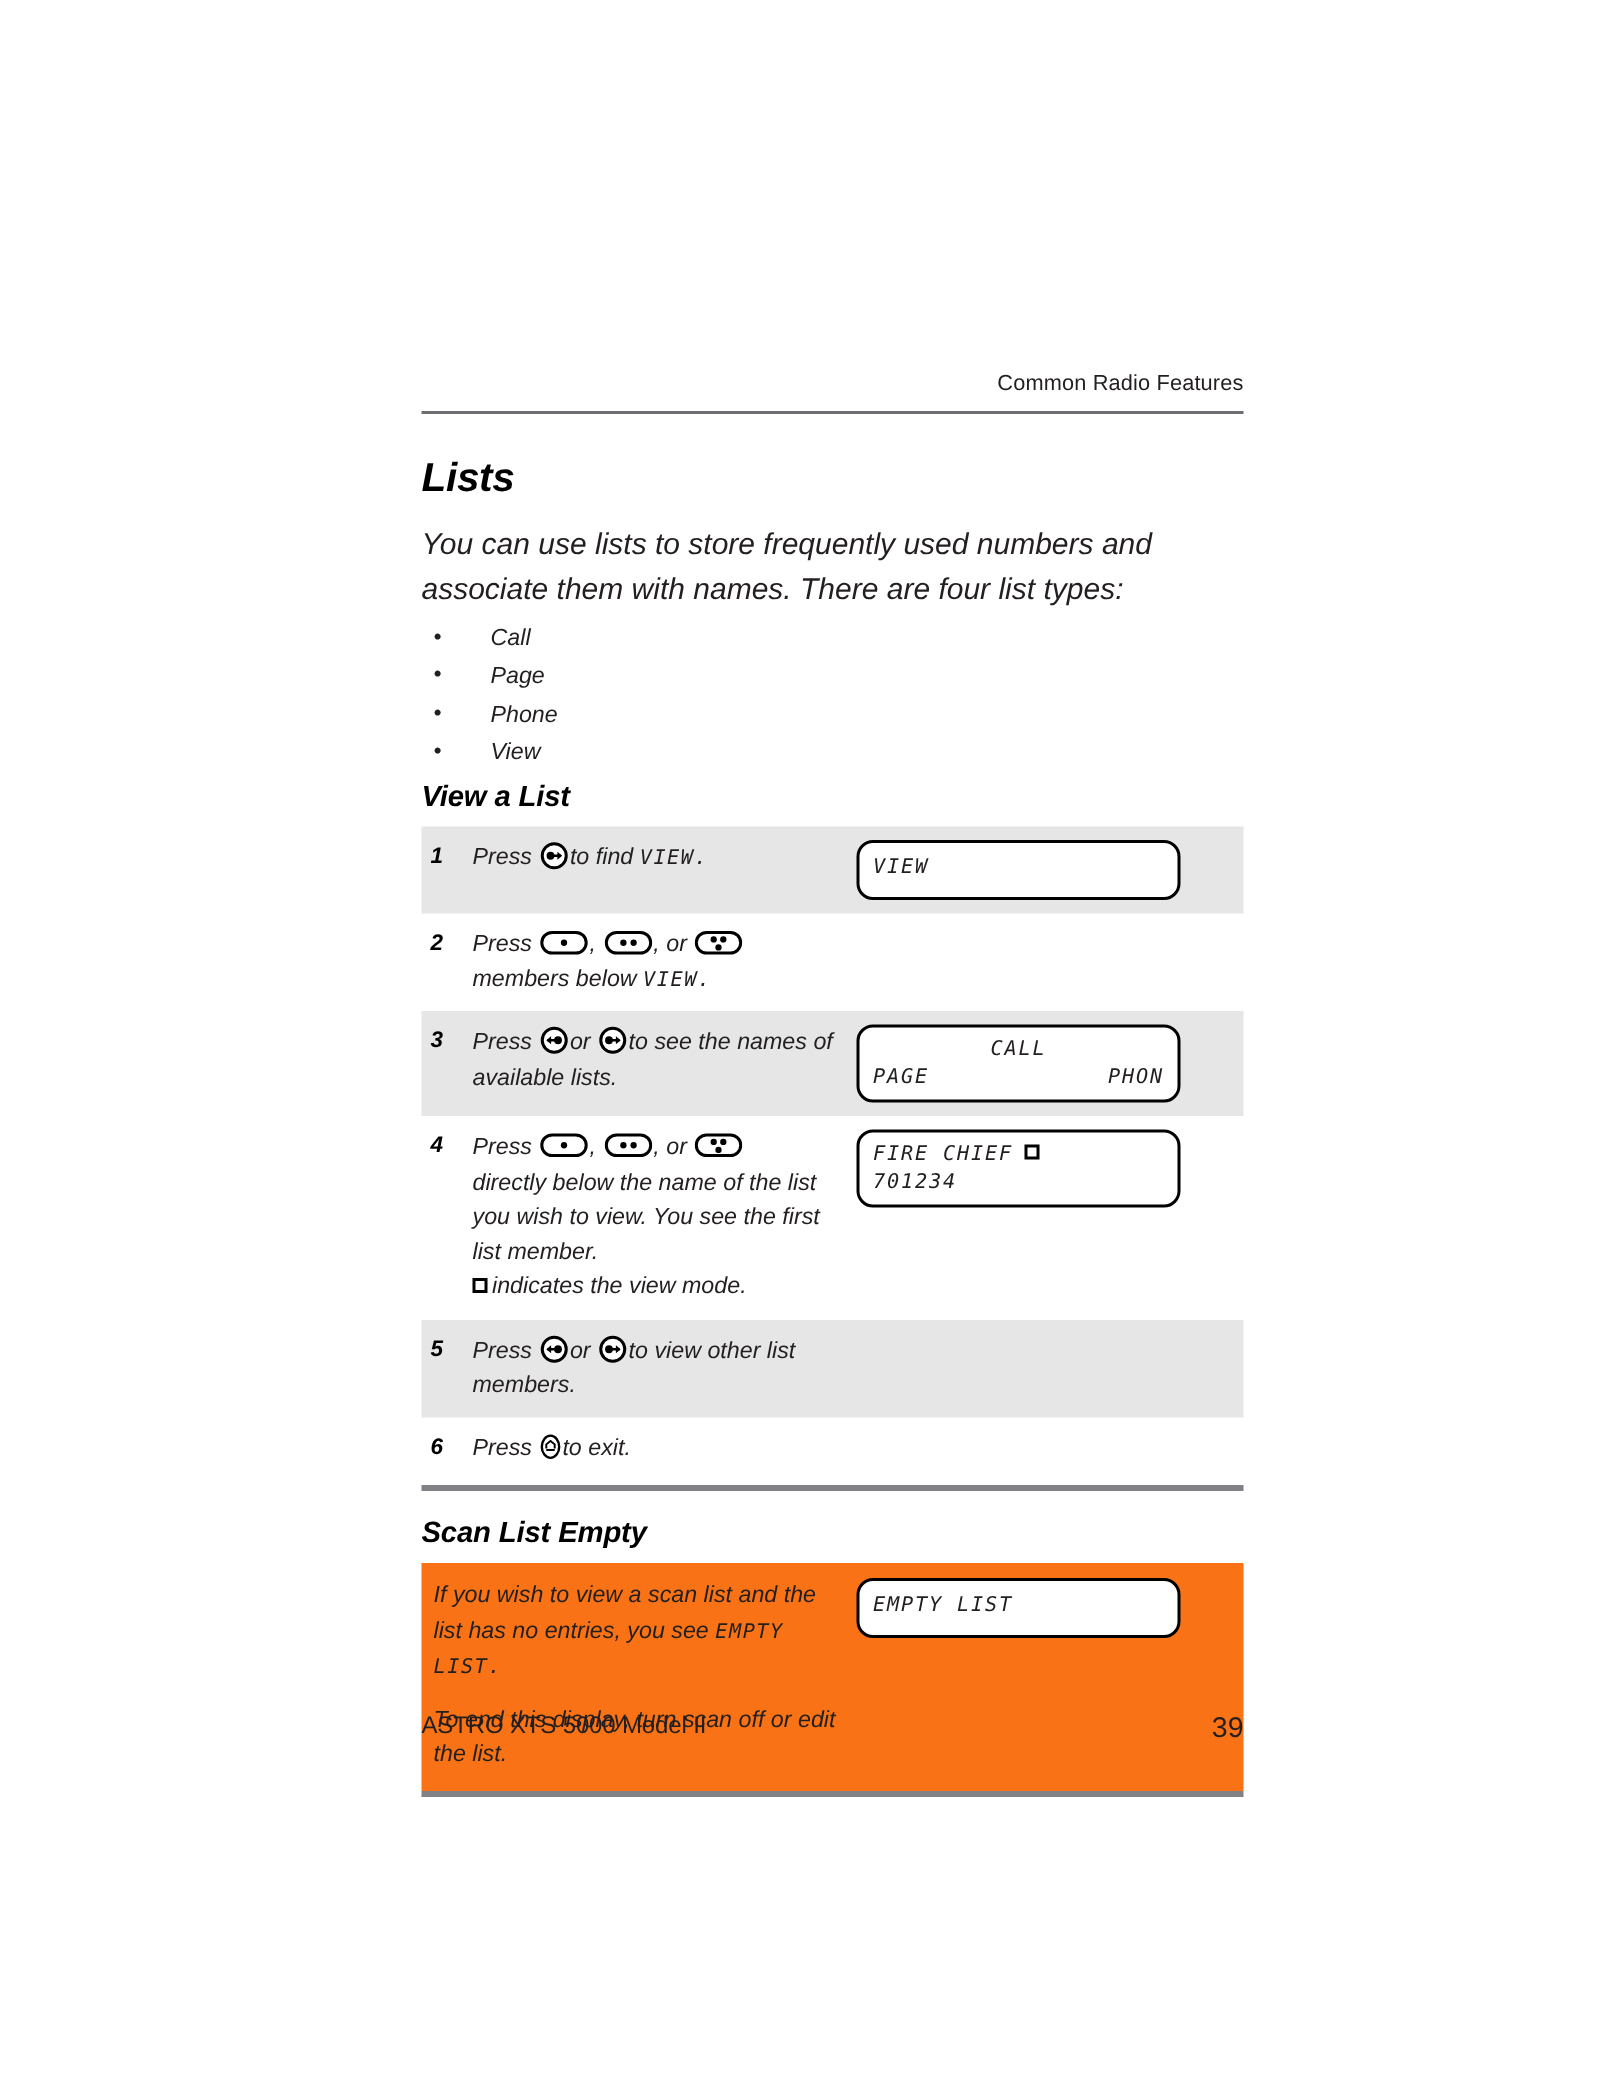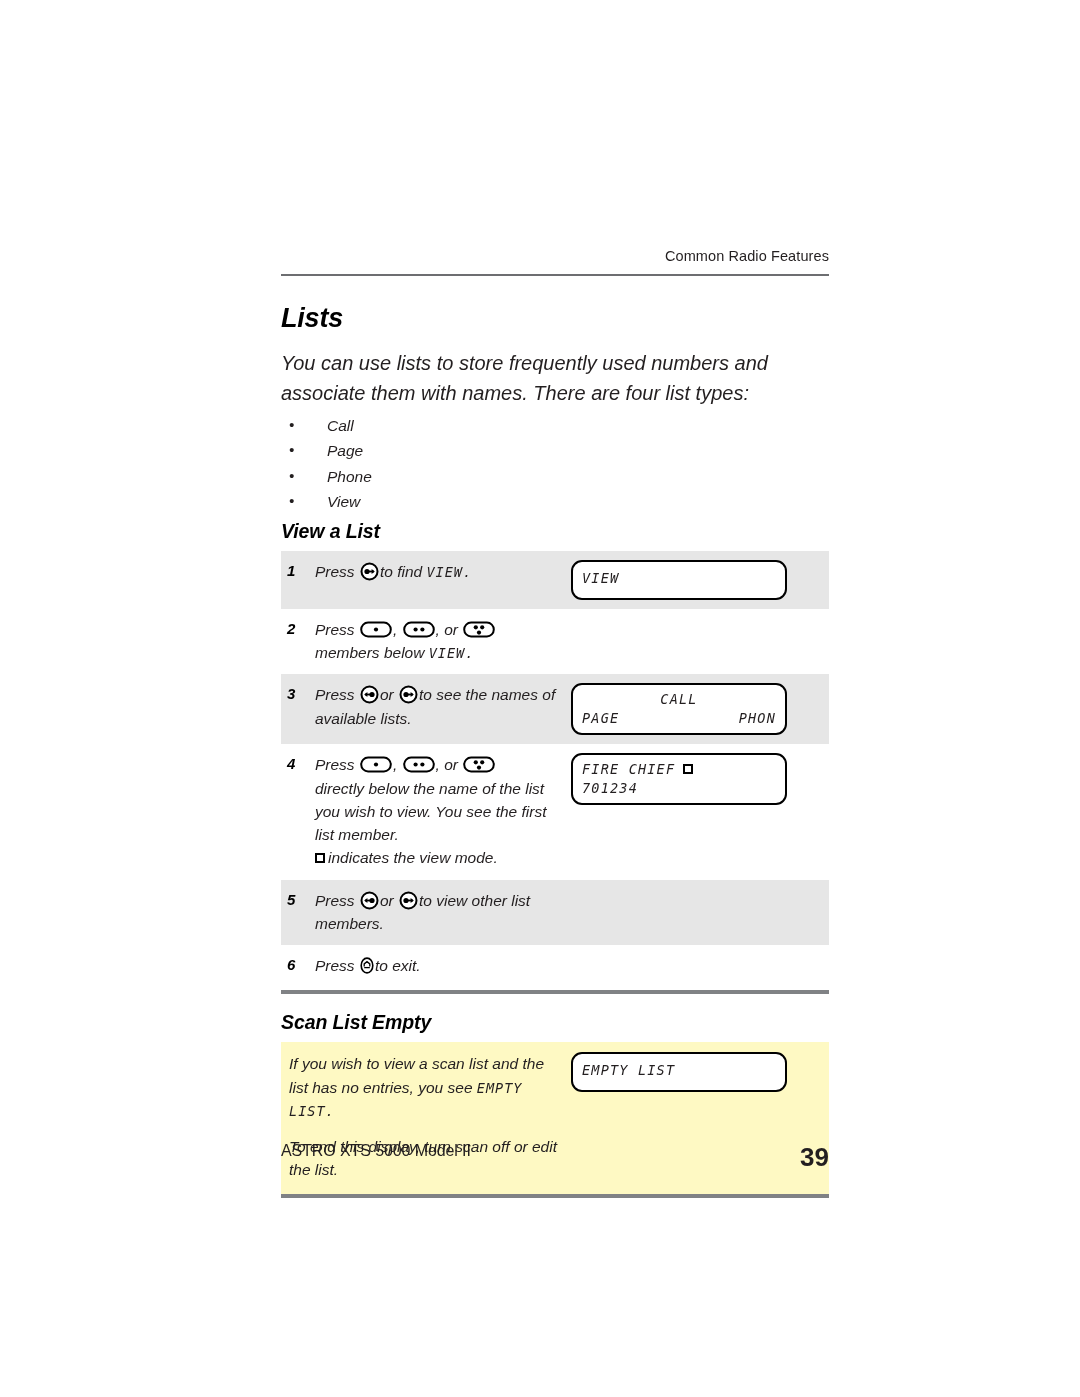--- a/index.html
+++ b/index.html
@@ -191,21 +191,21 @@
     height: 10px;
     border: 2px solid #000;
     vertical-align: 0px;
     margin: 0 3px 0 0;
     box-sizing: border-box;
   }
 
   
   .panel {
     width: 548px;
-    background: #fef9c3;
+    background: #f97316;
     display: flex;
     justify-content: center;
   }
   .panel .ptxt {
     flex: 0 0 288px;
     width: 288px;
     box-sizing: border-box;
     padding: 10px 8px 12px 8px;
     font-size: 15.5px;
     line-height: 1.5;
@@ -236,23 +236,23 @@
     display: flex;
     align-items: flex-start;
     justify-content: space-between;
   }
   .footer-left {
     font-size: 16px;
     color: #231f20;
     letter-spacing: -0.1px;
   }
   .footer-page {
-    font-size: 26px;
-    color: #231f20;
-    font-weight: 700;
+    font-size: 19px;
+    color: #231f20;
+    font-weight: 400;
   }
 </style>
 </head>
 <body>
 
 <div class="page">
 
   <div class="header">
     <div class="header-text">Common Radio Features</div>
     <div class="header-rule"></div>

